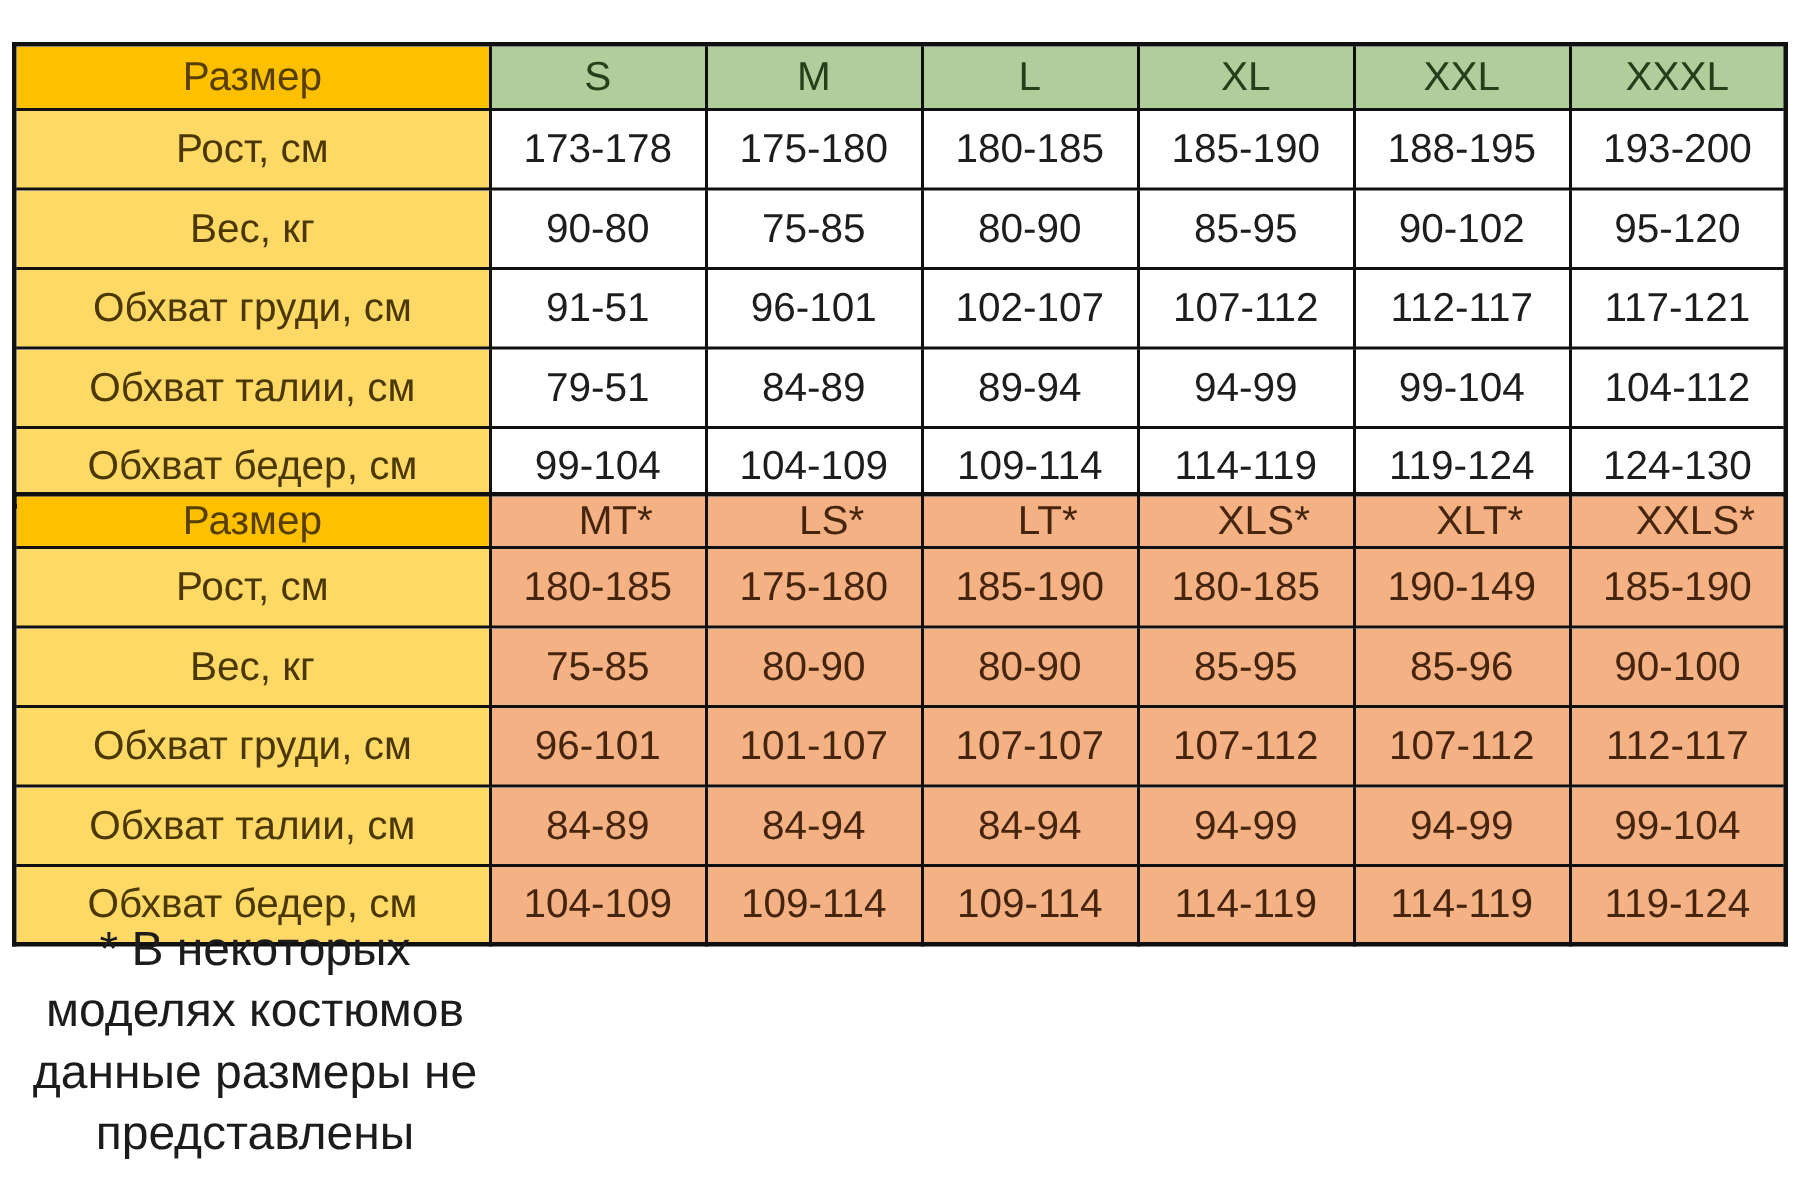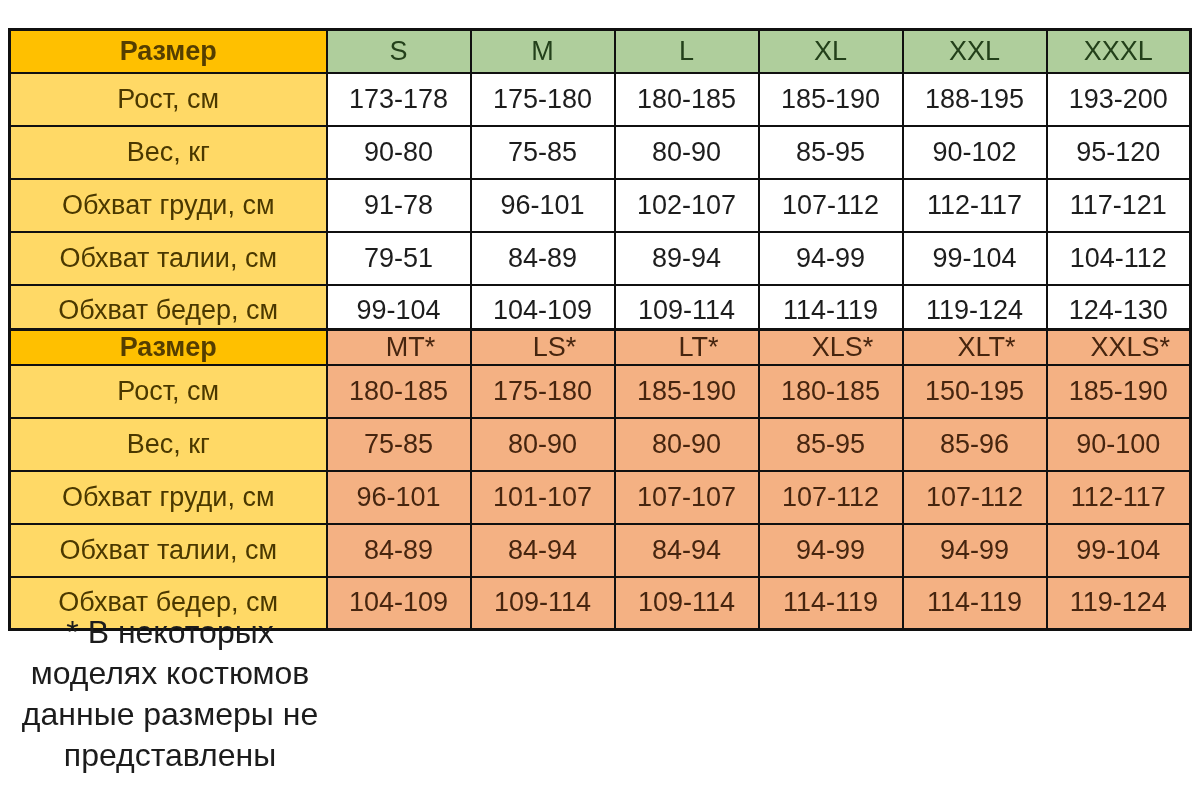--- a/index.html
+++ b/index.html
@@ -34,21 +34,21 @@
     overflow: hidden;
     white-space: nowrap;
   }
   #table-0 tr.header-row { height: 43px; }
   #table-1 tr.header-row { height: 35px; }
   tr.data-row { height: 53px; }
 
   td.corner {
     background: var(--header_orange);
     color: var(--text_on_orange);
-    font-weight: bold;
+    font-weight: normal;
     font-size: 28px;
     margin-top: 23px;
   }
   td.rowlabel {
     background: var(--label_yellow);
     color: var(--text_on_yellow);
   }
   .theme-green td.colhead {
     background: var(--size_green);
     color: var(--text_on_green);
@@ -117,21 +117,21 @@
             <td class="rowlabel">Вес, кг</td>
             <td class="val">90-80</td>
             <td class="val">75-85</td>
             <td class="val">80-90</td>
             <td class="val">85-95</td>
             <td class="val">90-102</td>
             <td class="val">95-120</td>
           </tr>
           <tr class="data-row">
             <td class="rowlabel">Обхват груди, см</td>
-            <td class="val">91-78</td>
+            <td class="val">91-51</td>
             <td class="val">96-101</td>
             <td class="val">102-107</td>
             <td class="val">107-112</td>
             <td class="val">112-117</td>
             <td class="val">117-121</td>
           </tr>
           <tr class="data-row">
             <td class="rowlabel">Обхват талии, см</td>
             <td class="val">79-51</td>
             <td class="val">84-89</td>
@@ -170,21 +170,21 @@
             <td class="colhead">XLS*</td>
             <td class="colhead">XLT*</td>
             <td class="colhead">XXLS*</td>
           </tr>
           <tr class="data-row">
             <td class="rowlabel">Рост, см</td>
             <td class="val">180-185</td>
             <td class="val">175-180</td>
             <td class="val">185-190</td>
             <td class="val">180-185</td>
-            <td class="val">150-195</td>
+            <td class="val">190-149</td>
             <td class="val">185-190</td>
           </tr>
           <tr class="data-row">
             <td class="rowlabel">Вес, кг</td>
             <td class="val">75-85</td>
             <td class="val">80-90</td>
             <td class="val">80-90</td>
             <td class="val">85-95</td>
             <td class="val">85-96</td>
             <td class="val">90-100</td>

